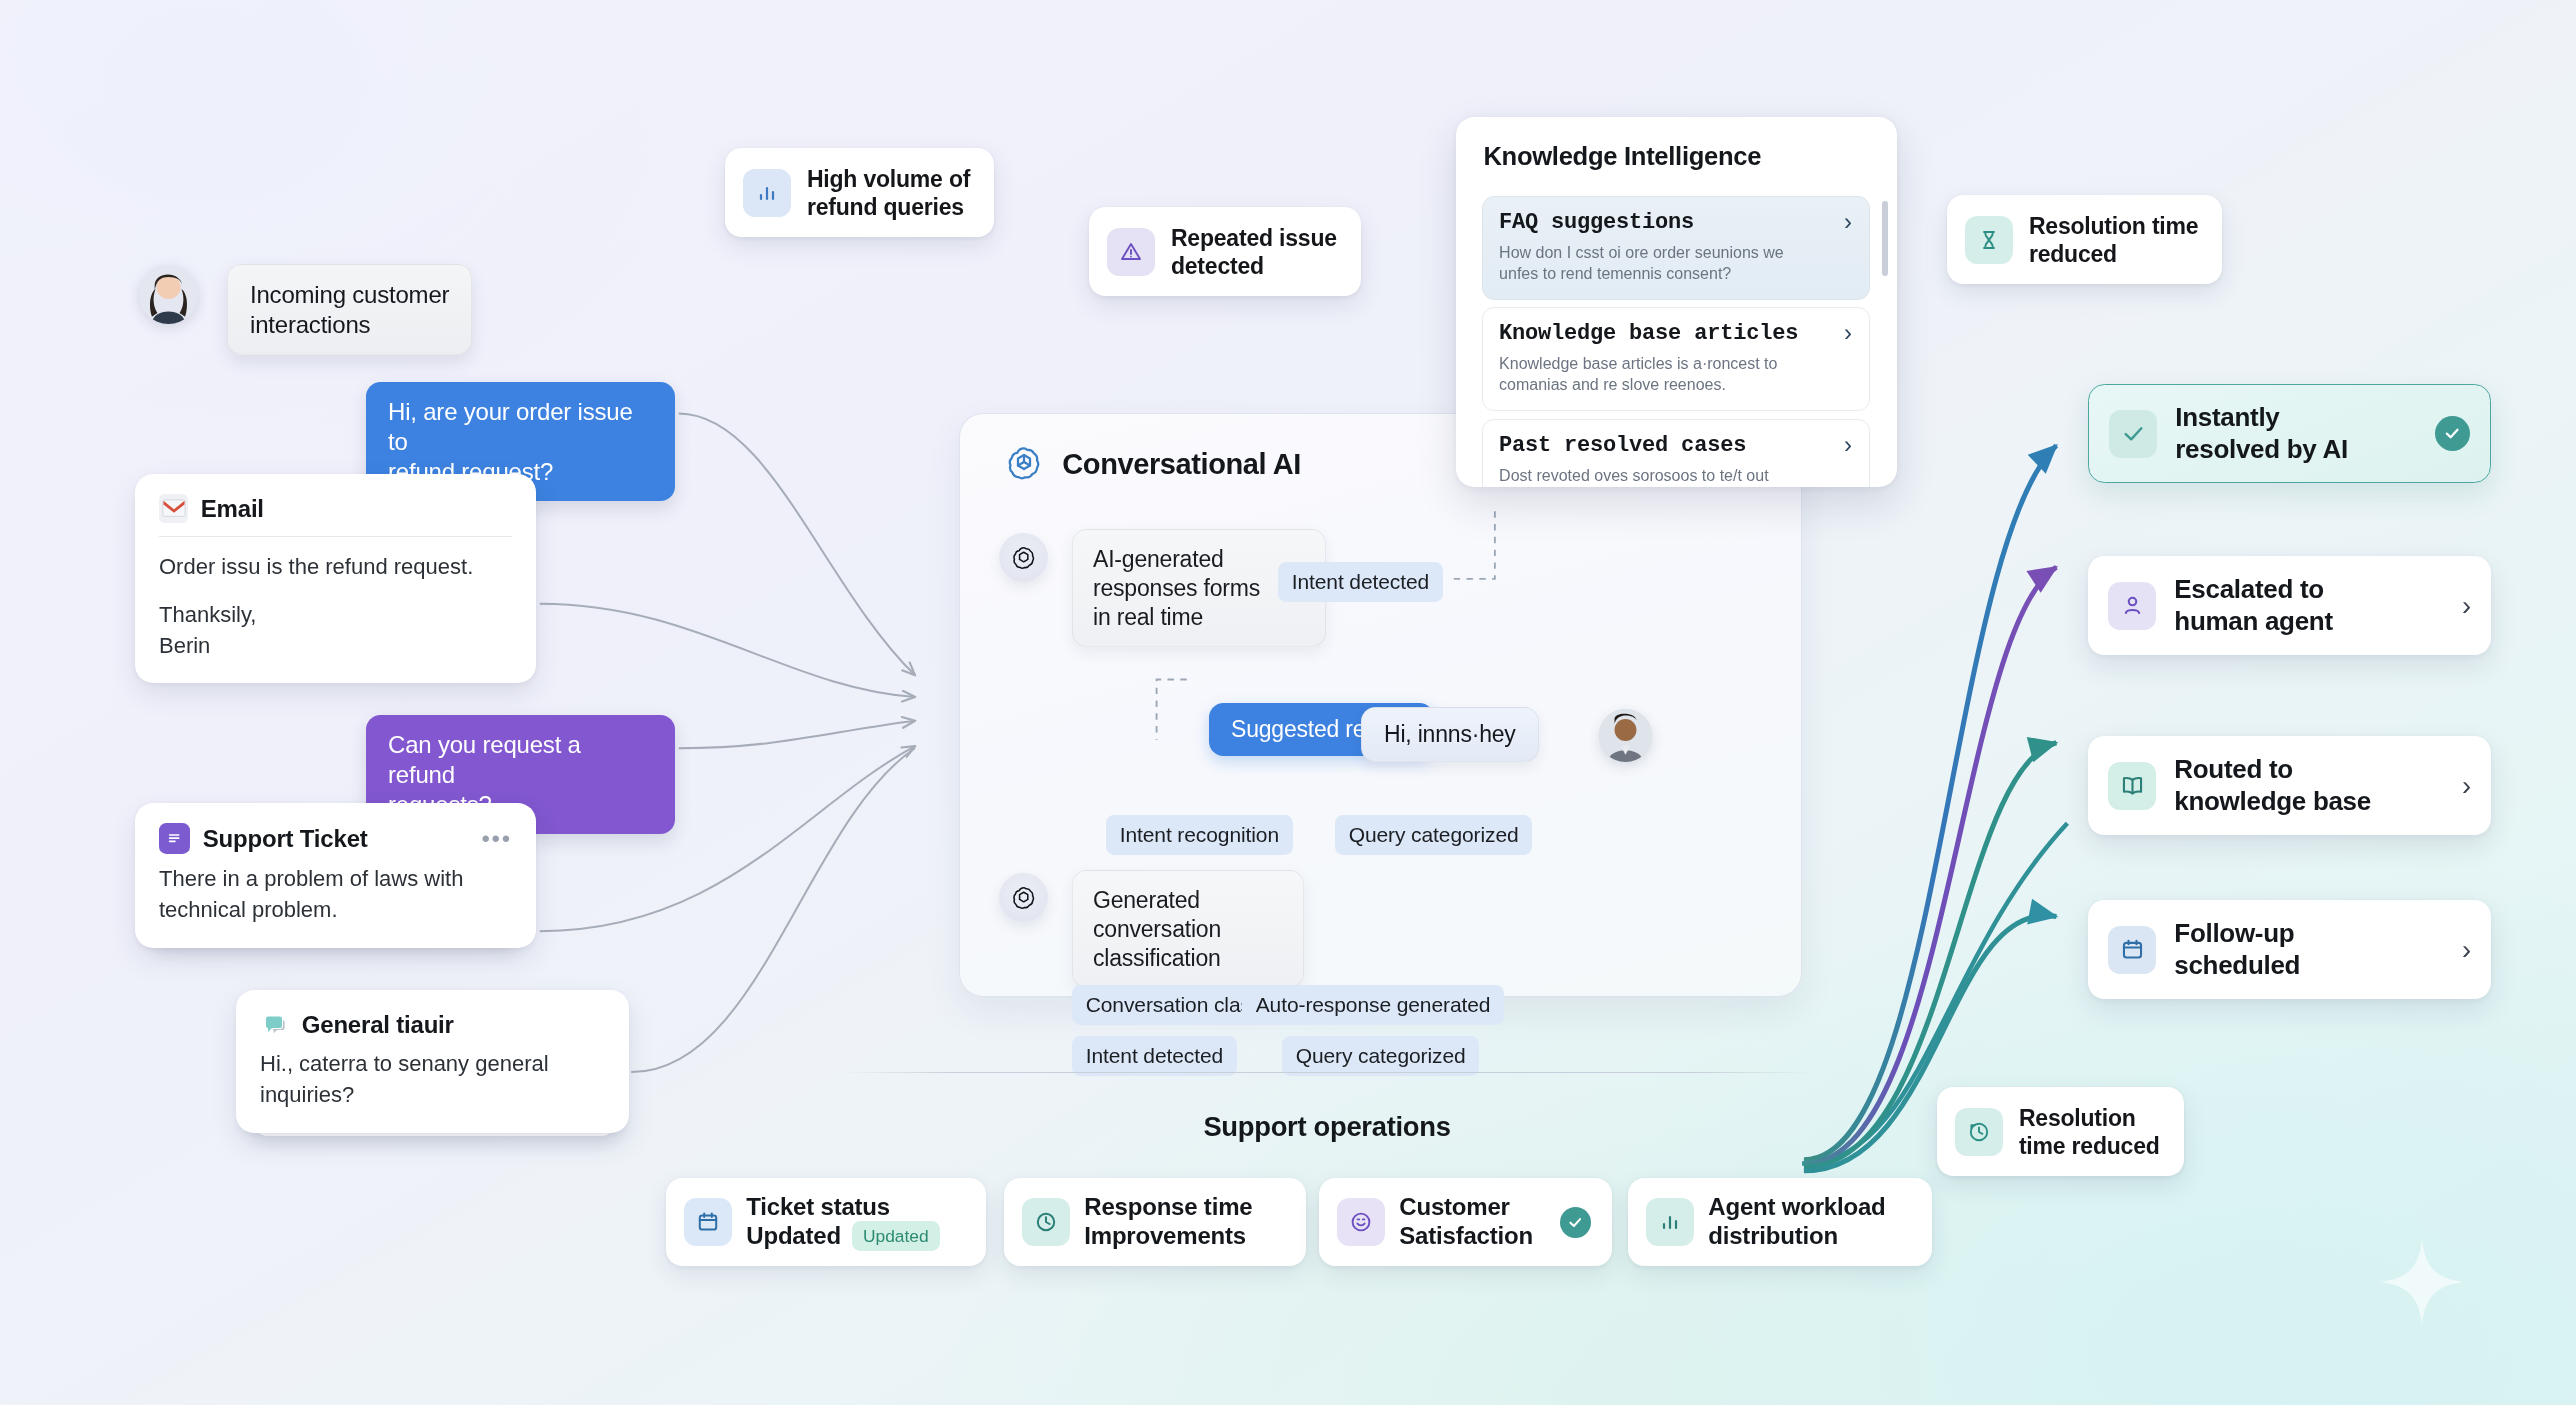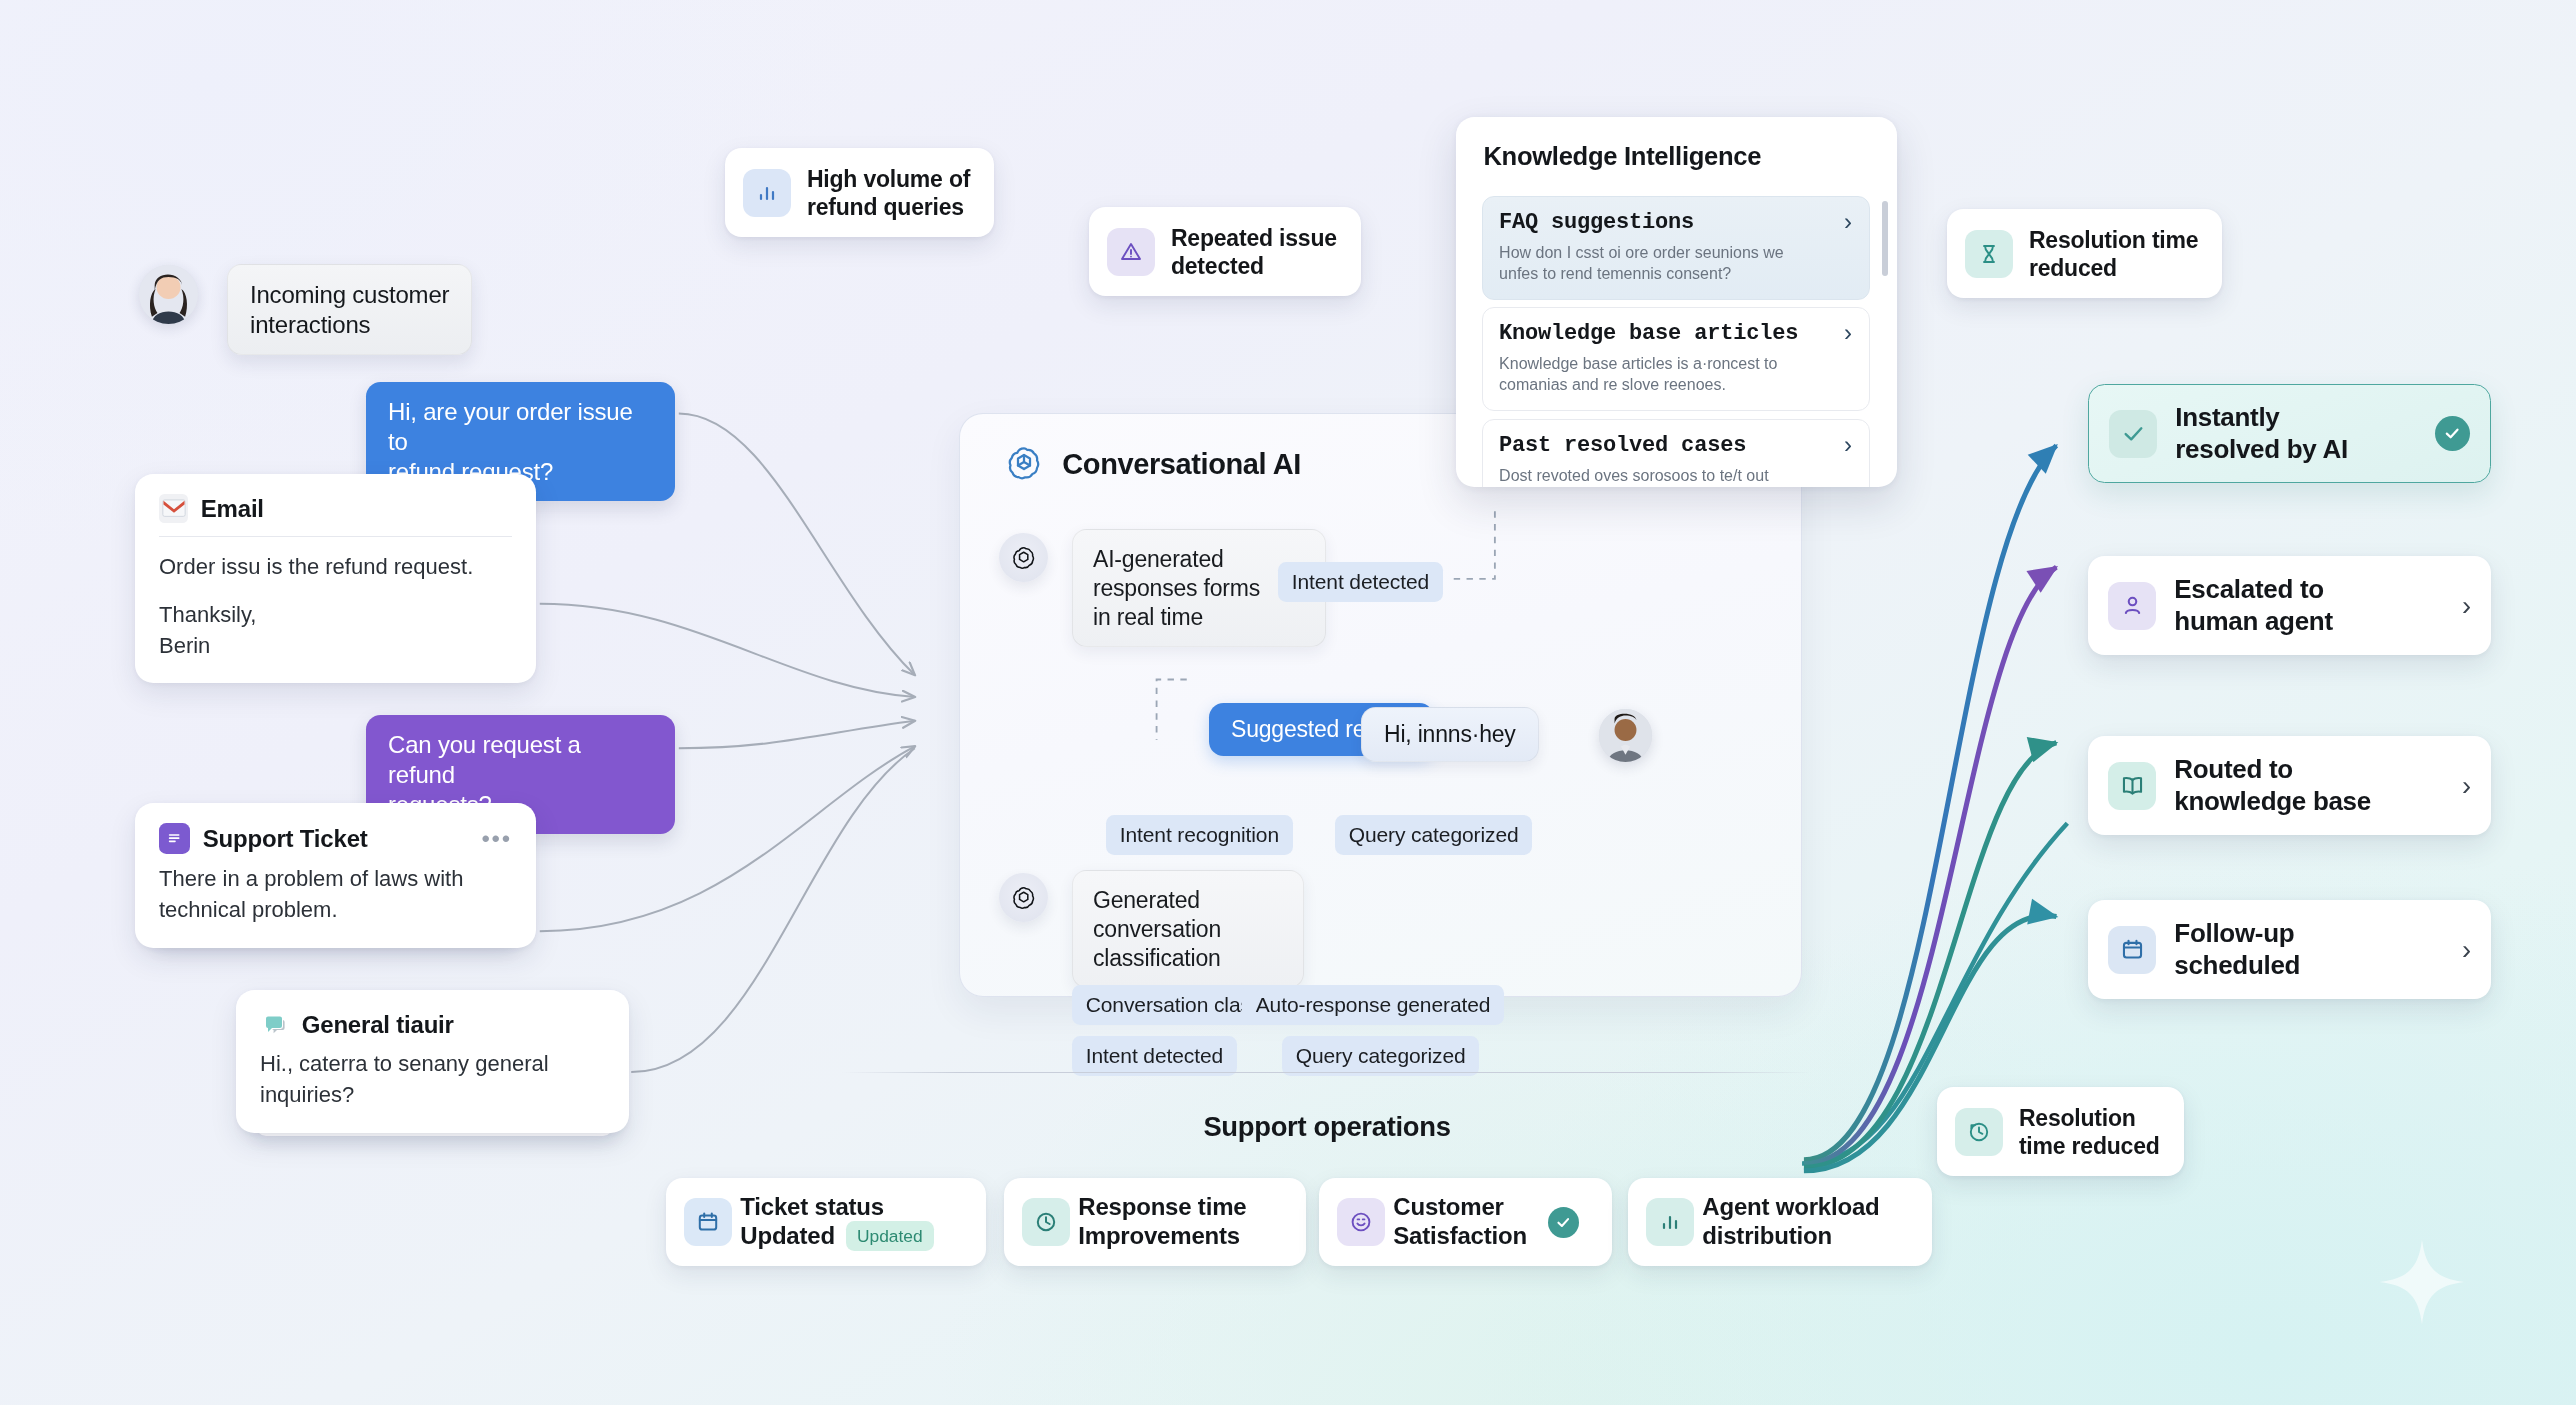--- a/index.html
+++ b/index.html
@@ -213,21 +213,21 @@
   #divider {
     position: absolute; left: 842px; top: 1072px; width: 970px; height: 0.9px;
     background: linear-gradient(90deg, rgba(200,206,219,0) 0%, #c8ceda 12%, #c8ceda 88%, rgba(200,206,219,0) 100%);
   }
   #ops-title {
     position: absolute; left: 842px; top: 1111px; width: 970px; text-align: center;
     font-size: 27.4px; font-weight: 700; color: #14171b; letter-spacing: -0.3px;
   }
   .ops-card {
     position: absolute; top: 1178px; height: 88px;
-    display: flex; align-items: center; gap: 8px;
+    display: flex; align-items: center; gap: 14px;
     padding: 0 22px 0 18.3px;
     background: #ffffff; border-radius: 16.5px;
     box-shadow: 0 9.1px 24px rgba(34,42,78,.09), 0 1.8px 4.6px rgba(34,42,78,.05);
   }
   .ops-card .lbl {
     font-size: 24px; line-height: 1.2; font-weight: 600; color: #14171b;
     white-space: pre-line; letter-spacing: -0.2px;
   }
   .badge-updated {
     background: #d3f0e6; color: #2d8a72; border-radius: 8.2px;
@@ -338,21 +338,21 @@
       <svg width="24" height="24" viewBox="0 0 24 24" fill="none" stroke="#6c4fc0" stroke-width="1.9" stroke-linecap="round" stroke-linejoin="round">
         <path d="M12 4 L21 19 H3 Z"></path>
           <line x1="12" y1="10" x2="12" y2="14"></line>
           <circle cx="12" cy="16.6" r=".9" fill="#6c4fc0" stroke="none"></circle>
       </svg>
     </span>
     <span class="txt">Repeated issue
 detected</span>
   </div>
 
-  <div class="pill-card" style="left:1947px; top:209px;">
+  <div class="pill-card" style="left:1947px; top:195px;">
     <span class="ic" style="background:#d6eeea;">
       <svg width="24" height="24" viewBox="0 0 24 24" fill="none" stroke="#2b8f86" stroke-width="1.9" stroke-linecap="round" stroke-linejoin="round">
         <line x1="7" y1="4" x2="17" y2="4"></line>
           <line x1="7" y1="20" x2="17" y2="20"></line>
         <path d="M8 4 C8 9 12 11 12 12 C12 13 8 15 8 20"></path>
           <path d="M16 4 C16 9 12 11 12 12 C12 13 16 15 16 20"></path>
       </svg>
     </span>
     <span class="txt">Resolution time
 reduced</span>

